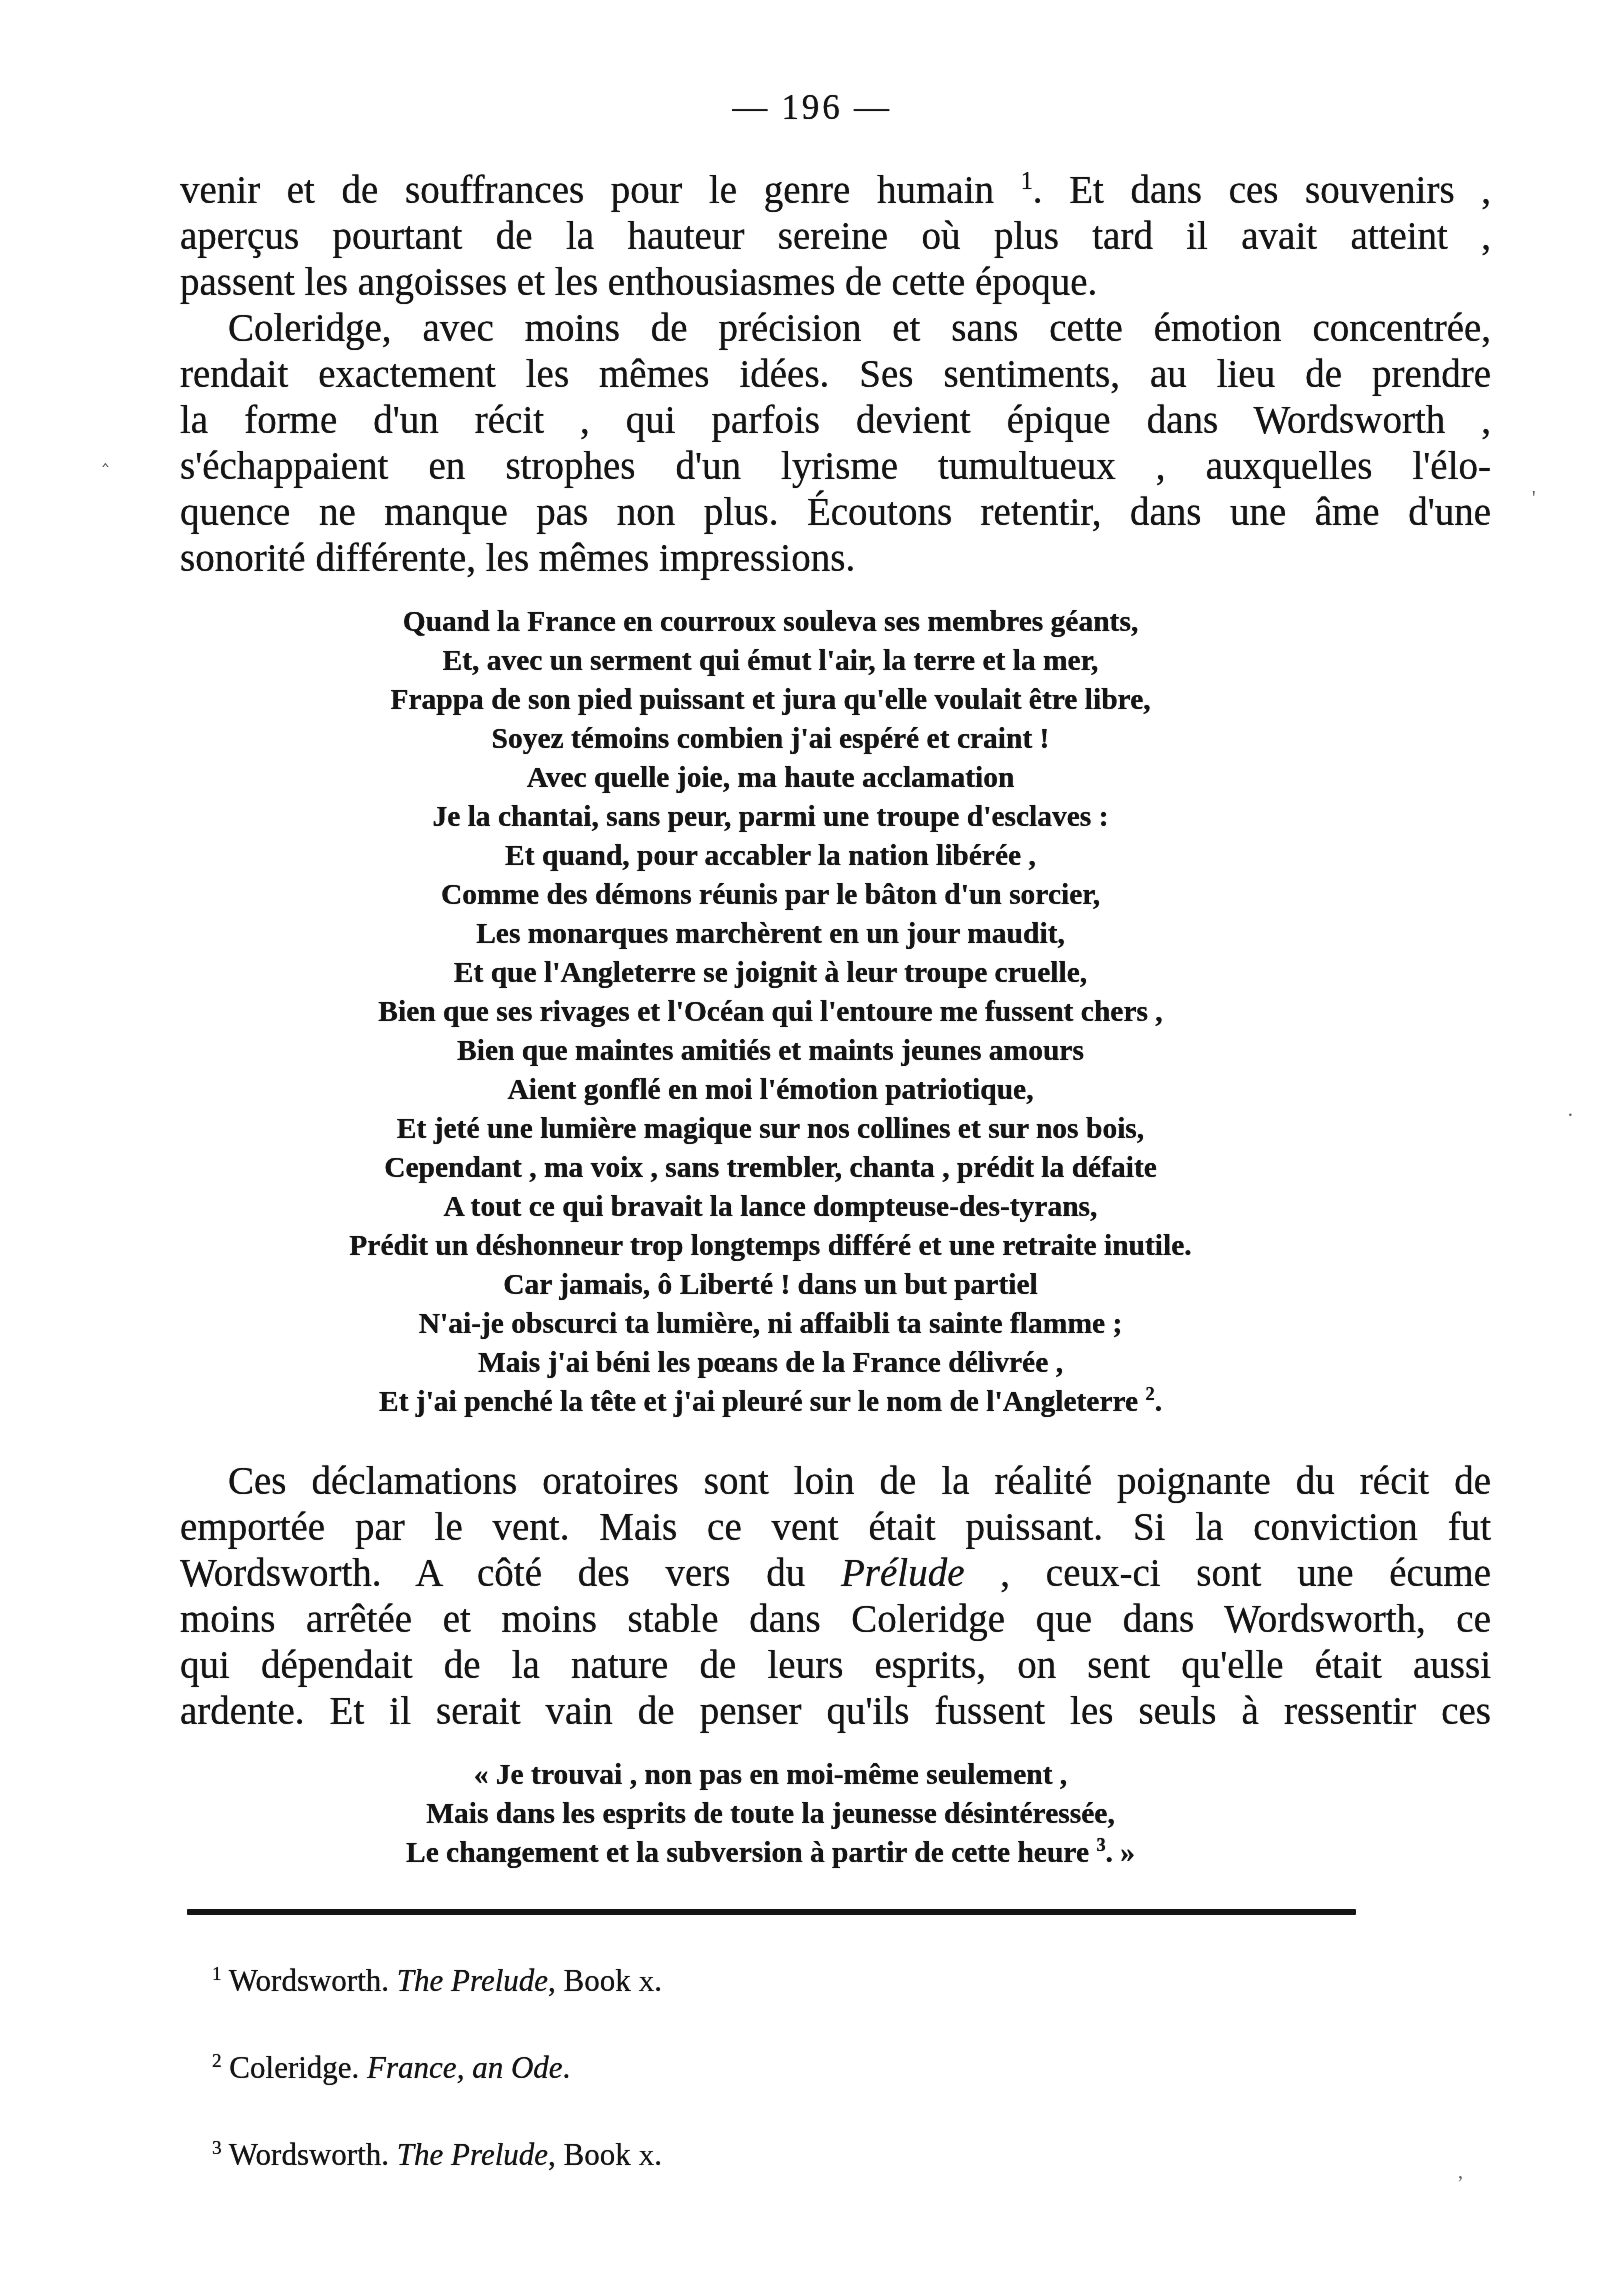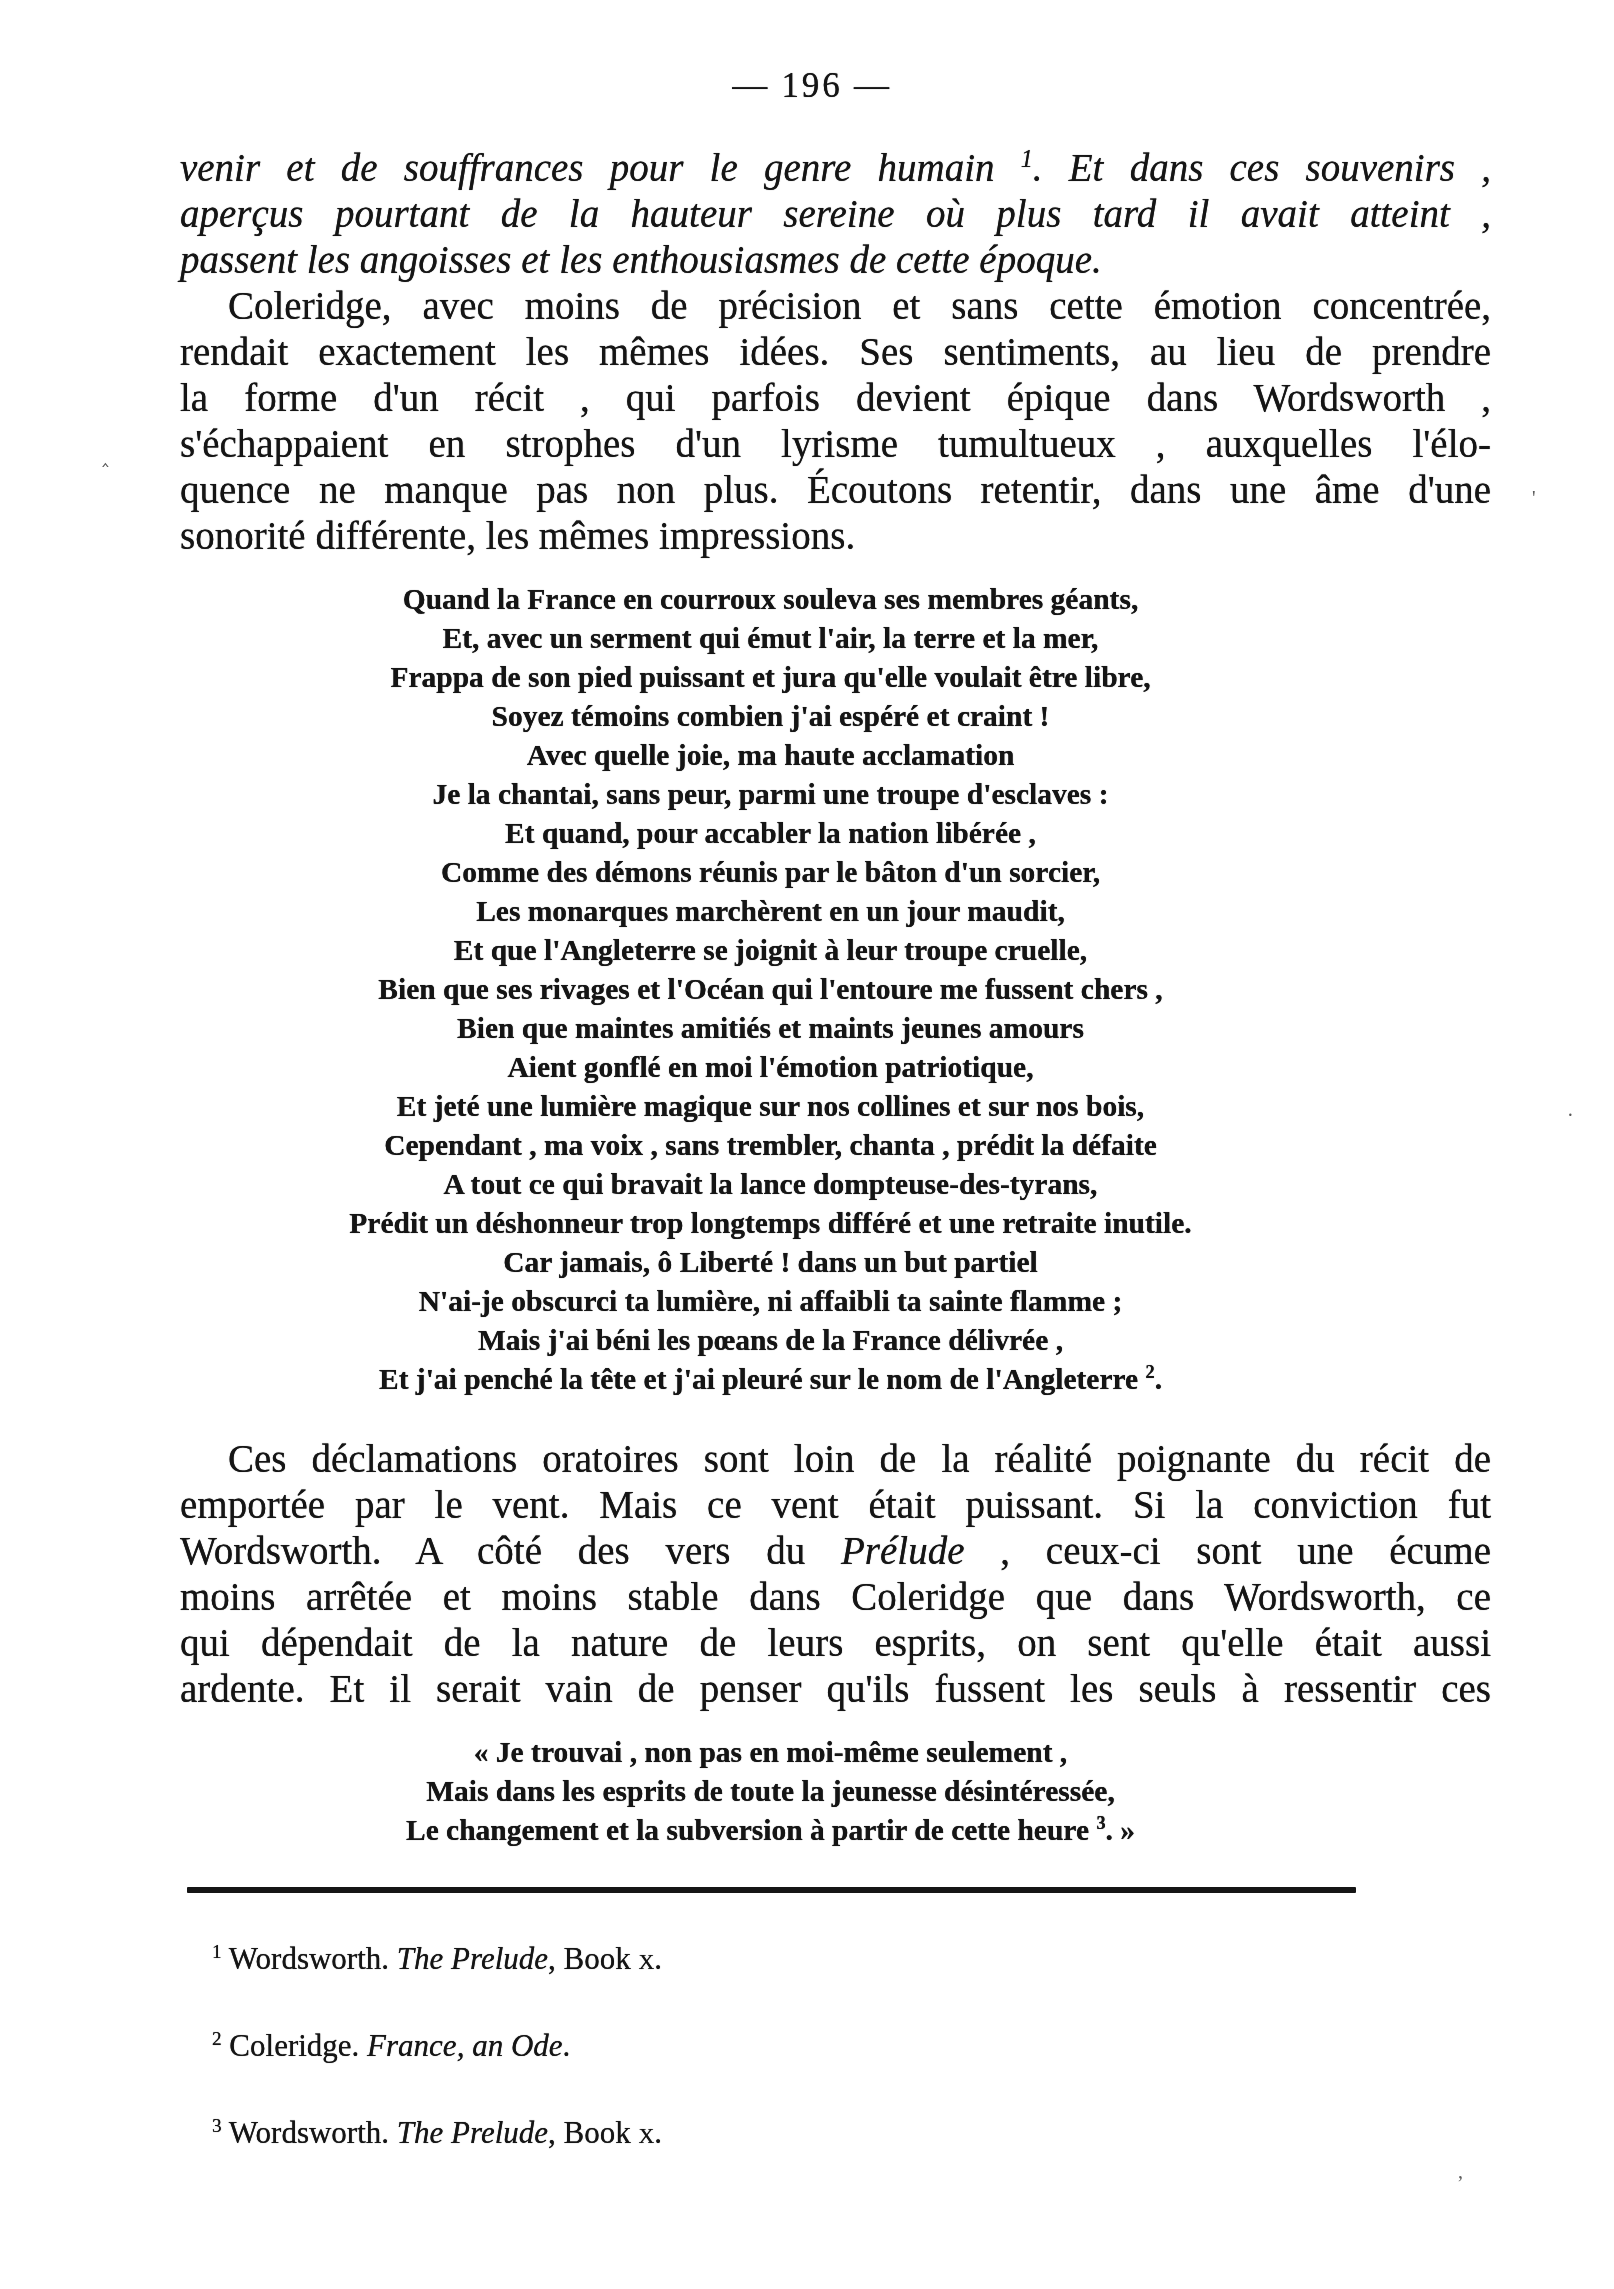--- a/index.html
+++ b/index.html
@@ -13,30 +13,30 @@
     overflow: hidden;
     position: relative;
     color: #151515;
     font-family: "Liberation Serif", "DejaVu Serif", serif;
     text-shadow: 0 0 0.7px currentColor; 
   }
   .page {
     box-sizing: border-box;
     width: 1311px;
     margin-left: 180px;
-    padding-top: 64px;
+    padding-top: 86px;
   }
   .page-number {
     font-size: 35px;
     line-height: 44px;
     text-align: center;
     letter-spacing: 2.8px;
     width: 1264px;
   }
-  #content > .paragraph:first-child { margin-top: 37px; font-style: italic; }
+  #content > .paragraph:first-child { margin-top: 37px; }
   .paragraph {
     font-size: 39px;
     line-height: 46px;
   }
   .paragraph .line {
     text-align: justify;
     text-align-last: justify;
     text-justify: inter-word;
   }
   .paragraph .line.last { text-align-last: left; }

